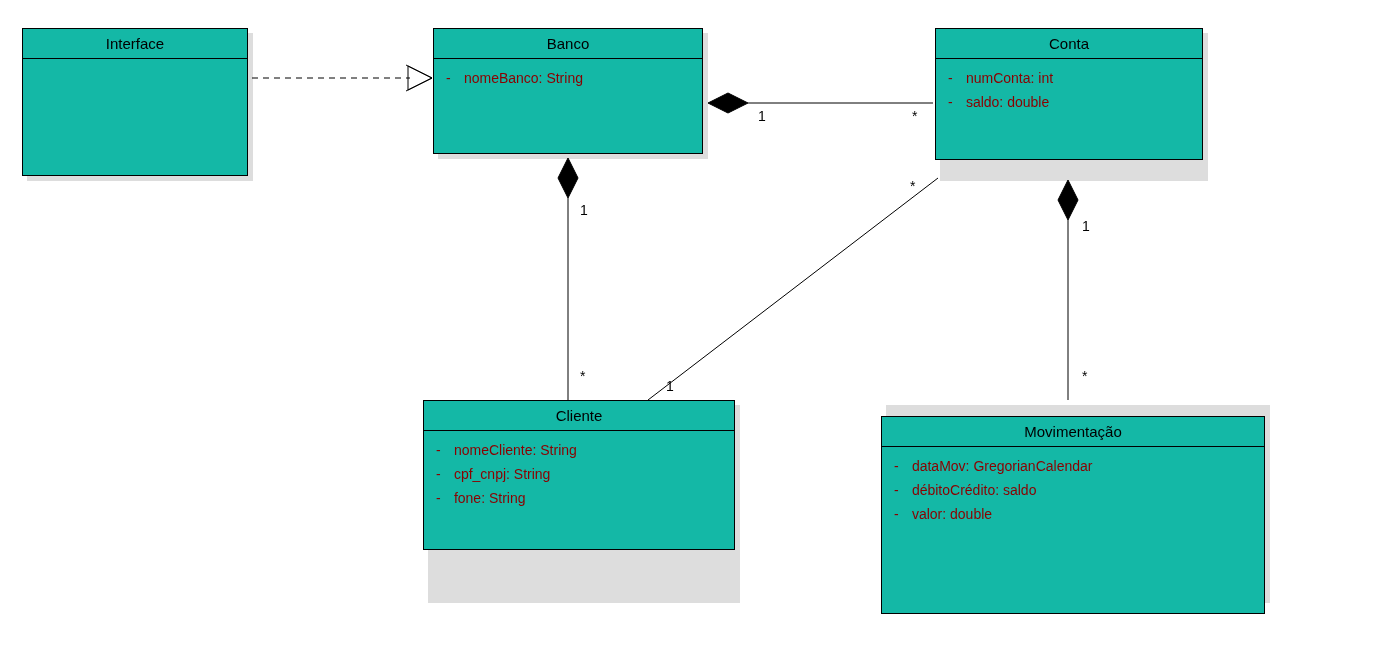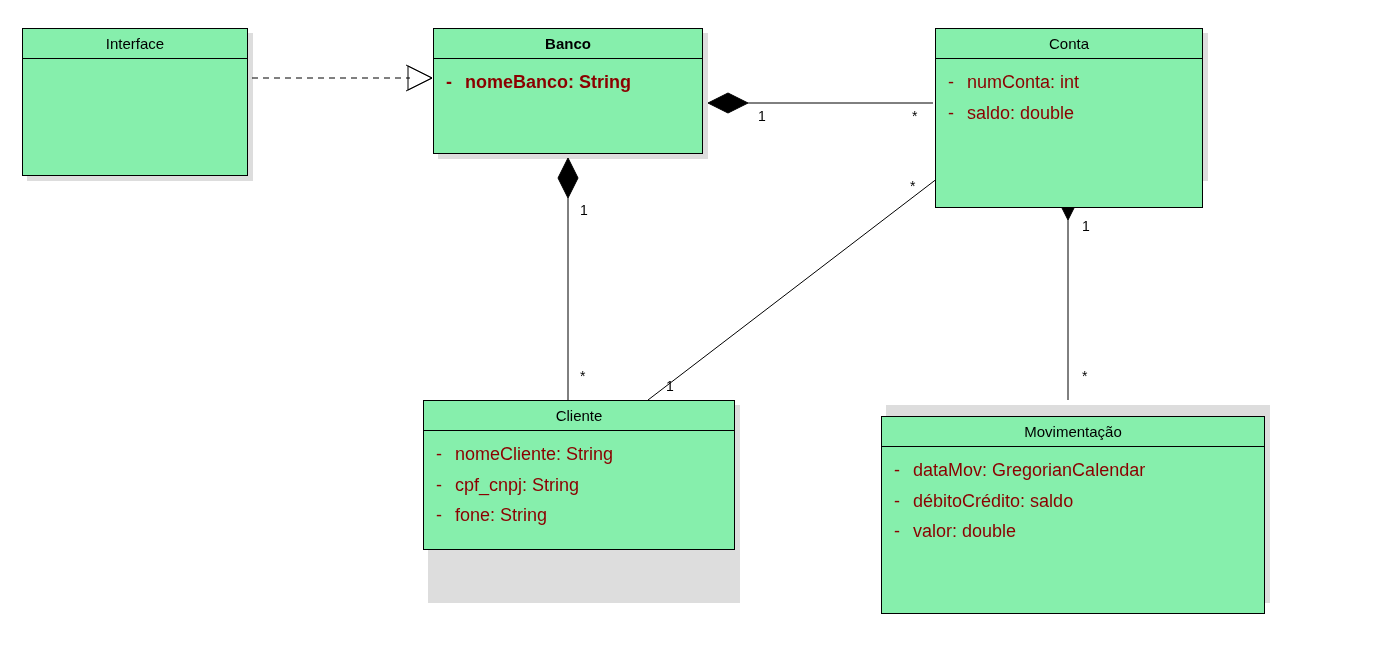--- a/index.html
+++ b/index.html
@@ -12,42 +12,42 @@
     height: 645px;
     position: relative;
   }
   .canvas {
     position: relative;
     width: 1386px;
     height: 645px;
   }
   .class-box {
     position: absolute;
-    background: #86efac;
+    background: #14b8a6;
     border: 1px solid #000;
     box-sizing: border-box;
   }
   .class-shadow {
     position: absolute;
     background: #ddd;
     z-index: 0;
   }
   .class-title {
     text-align: center;
     padding: 6px 4px;
     border-bottom: 1px solid #000;
     font-size: 15px;
   }
   .class-body {
     padding: 8px 12px 10px 12px;
     min-height: 20px;
   }
   .attr-row {
     color: #8b0000;
-    font-size: 18px;
+    font-size: 14px;
     line-height: 1.7;
     white-space: nowrap;
   }
   .attr-vis {
     display: inline-block;
     width: 14px;
   }
   svg.connectors {
     position: absolute;
     left: 0;
@@ -102,32 +102,32 @@
   <div class="mlabel" style="left:666px; top:378px;">1</div>
   <div class="mlabel" style="left:910px; top:178px;">*</div>
 
   <div class="class-shadow" style="left:27px; top:33px; width:226px; height:148px;"></div>
   <div class="class-box class-wrap" style="left:22px; top:28px; width:226px; height:148px;">
     <div class="class-title">Interface</div>
     <div class="class-body"></div>
   </div>
 
   <div class="class-shadow" style="left:438px; top:33px; width:270px; height:126px;"></div>
-  <div class="class-box class-wrap" style="left:433px; top:28px; width:270px; height:126px;font-weight:bold;">
+  <div class="class-box class-wrap" style="left:433px; top:28px; width:270px; height:126px;">
     <div class="class-title">Banco</div>
     <div class="class-body">
       <div class="attr-row">
         <span class="attr-vis">-</span>
         <span><span>nomeBanco</span>: <span>String</span></span>
       </div>
     </div>
   </div>
 
   <div class="class-shadow" style="left:940px; top:33px; width:268px; height:148px;"></div>
-  <div class="class-box class-wrap" style="left:935px; top:28px; width:268px; height:180px;">
+  <div class="class-box class-wrap" style="left:935px; top:28px; width:268px; height:132px;">
     <div class="class-title">Conta</div>
     <div class="class-body">
       <div class="attr-row">
         <span class="attr-vis">-</span>
         <span><span>numConta</span>: <span>int</span></span>
       </div>
       <div class="attr-row">
         <span class="attr-vis">-</span>
         <span><span>saldo</span>: <span>double</span></span>
       </div>

